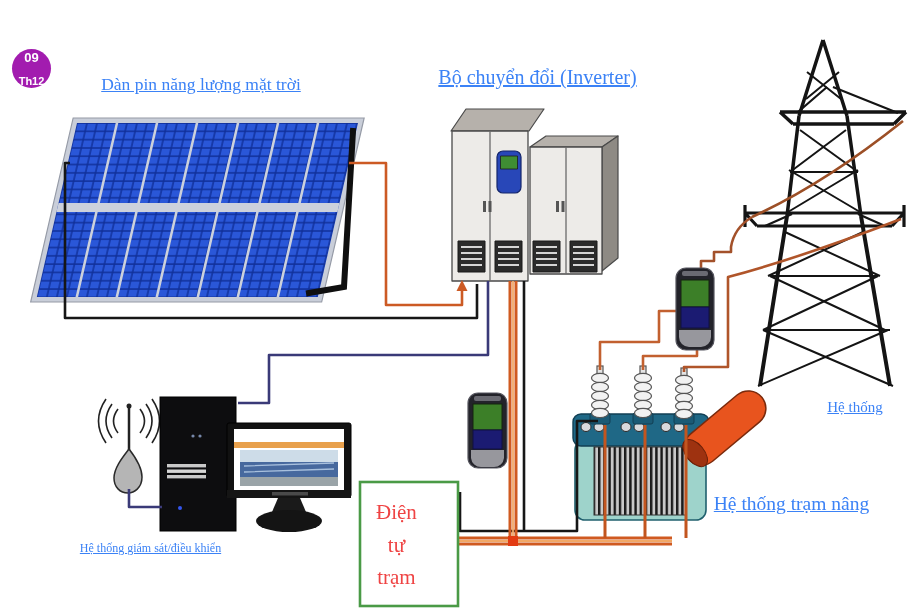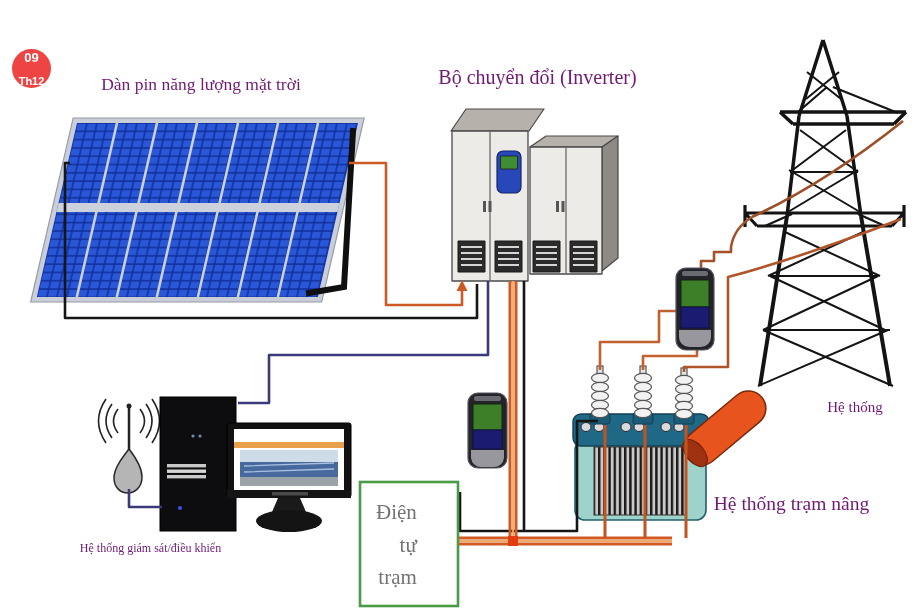--- a/index.html
+++ b/index.html
@@ -1,25 +1,25 @@
 <!DOCTYPE html>
 <html><head>
 <meta charset="utf-8">
 <style>
   html,body{margin:0;padding:0;background:#fff;}
   .canvas{position:relative;width:924px;height:614px;background:#ffffff;overflow:hidden;
           font-family:"Liberation Serif", serif;}
   .canvas svg{position:absolute;left:0;top:0;}
-  .lbl{position:absolute;color:#701a75;text-align:center;line-height:1.25;}
+  .lbl{position:absolute;color:#3b82f6;text-align:center;line-height:1.25;text-decoration:underline;}
   .badge{position:absolute;left:12px;top:49px;width:39px;height:39px;border-radius:50%;
-         background:#ef4444;color:#fff;font-family:"Liberation Sans",sans-serif;font-weight:bold;
+         background:#a21caf;color:#fff;font-family:"Liberation Sans",sans-serif;font-weight:bold;
          display:flex;flex-direction:column;align-items:center;justify-content:center;line-height:1;}
   .badge .d{font-size:13px;}
   .badge .m{font-size:11px;margin-top:12px;}
-  .selfuse{position:absolute;left:376px;top:496px;font-size:21px;line-height:32.5px;text-align:right;color:#737373;}
+  .selfuse{position:absolute;left:376px;top:496px;font-size:21px;line-height:32.5px;text-align:center;color:#ef4444;}
   .selfuse div{display:block;}
 </style>
 </head>
 <body>
 
 <div class="canvas">
 
 <svg width="924" height="614" viewBox="0 0 924 614">
   <defs>
     <pattern id="cells" patternUnits="userSpaceOnUse" width="10" height="8.3">

